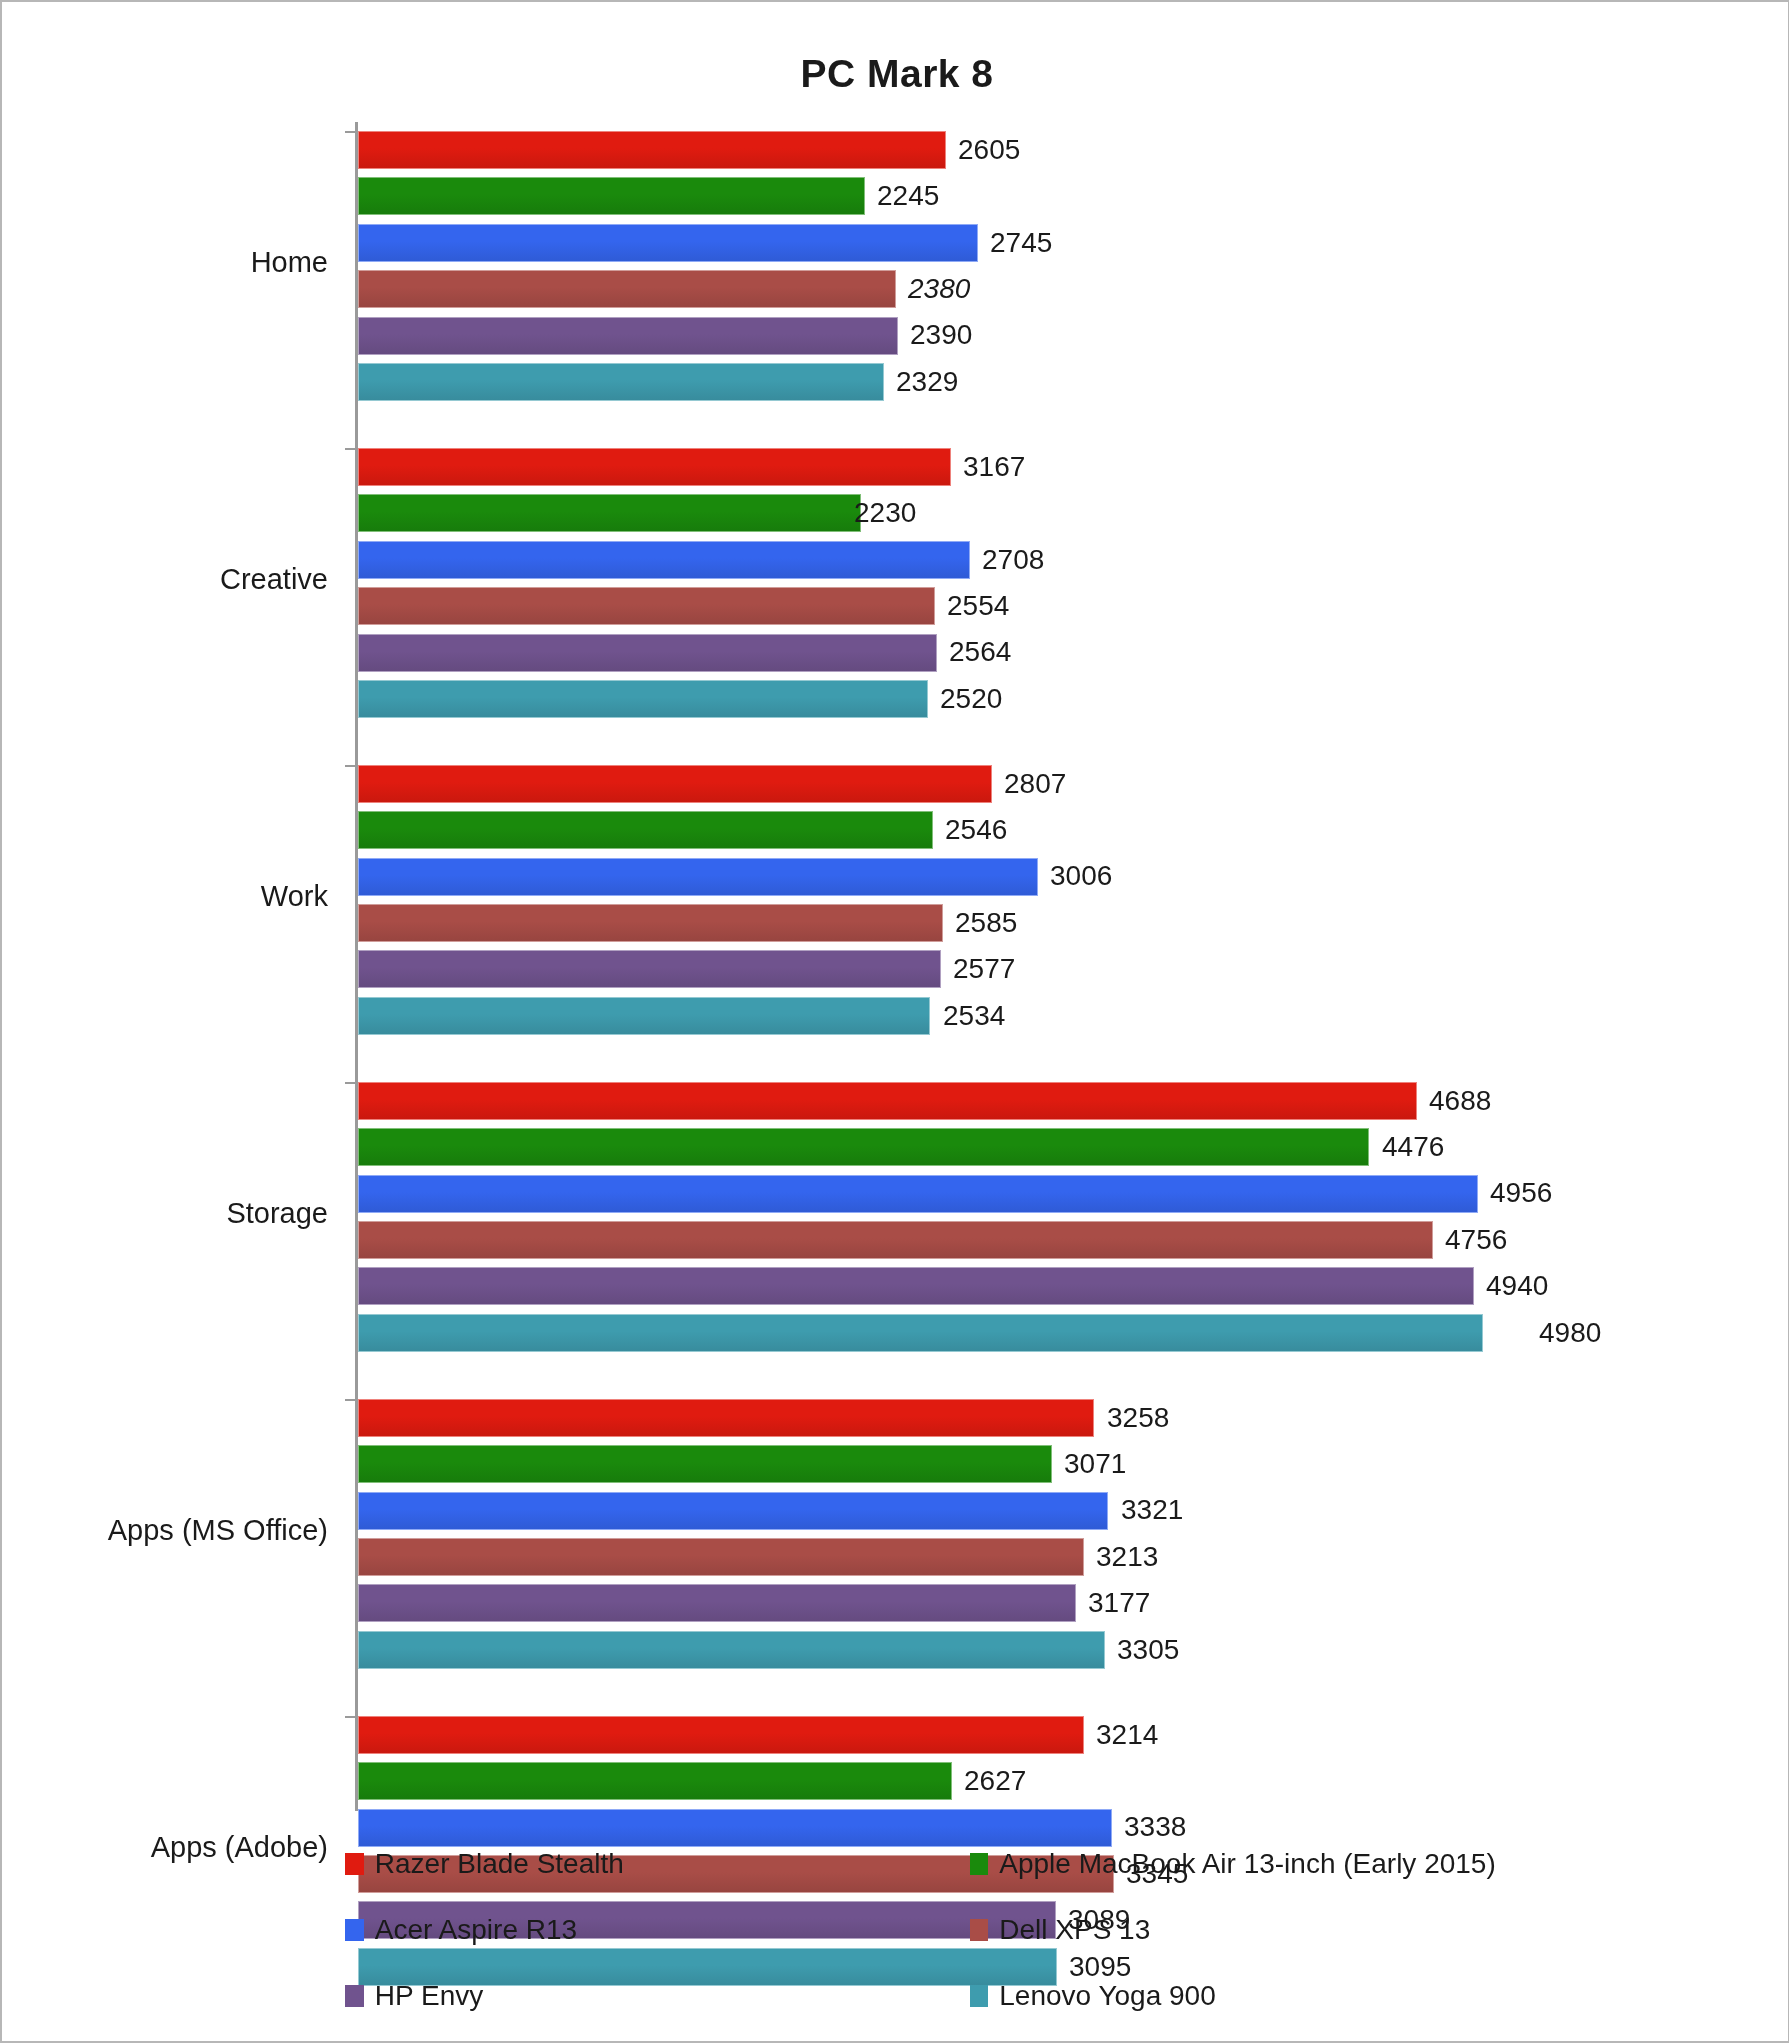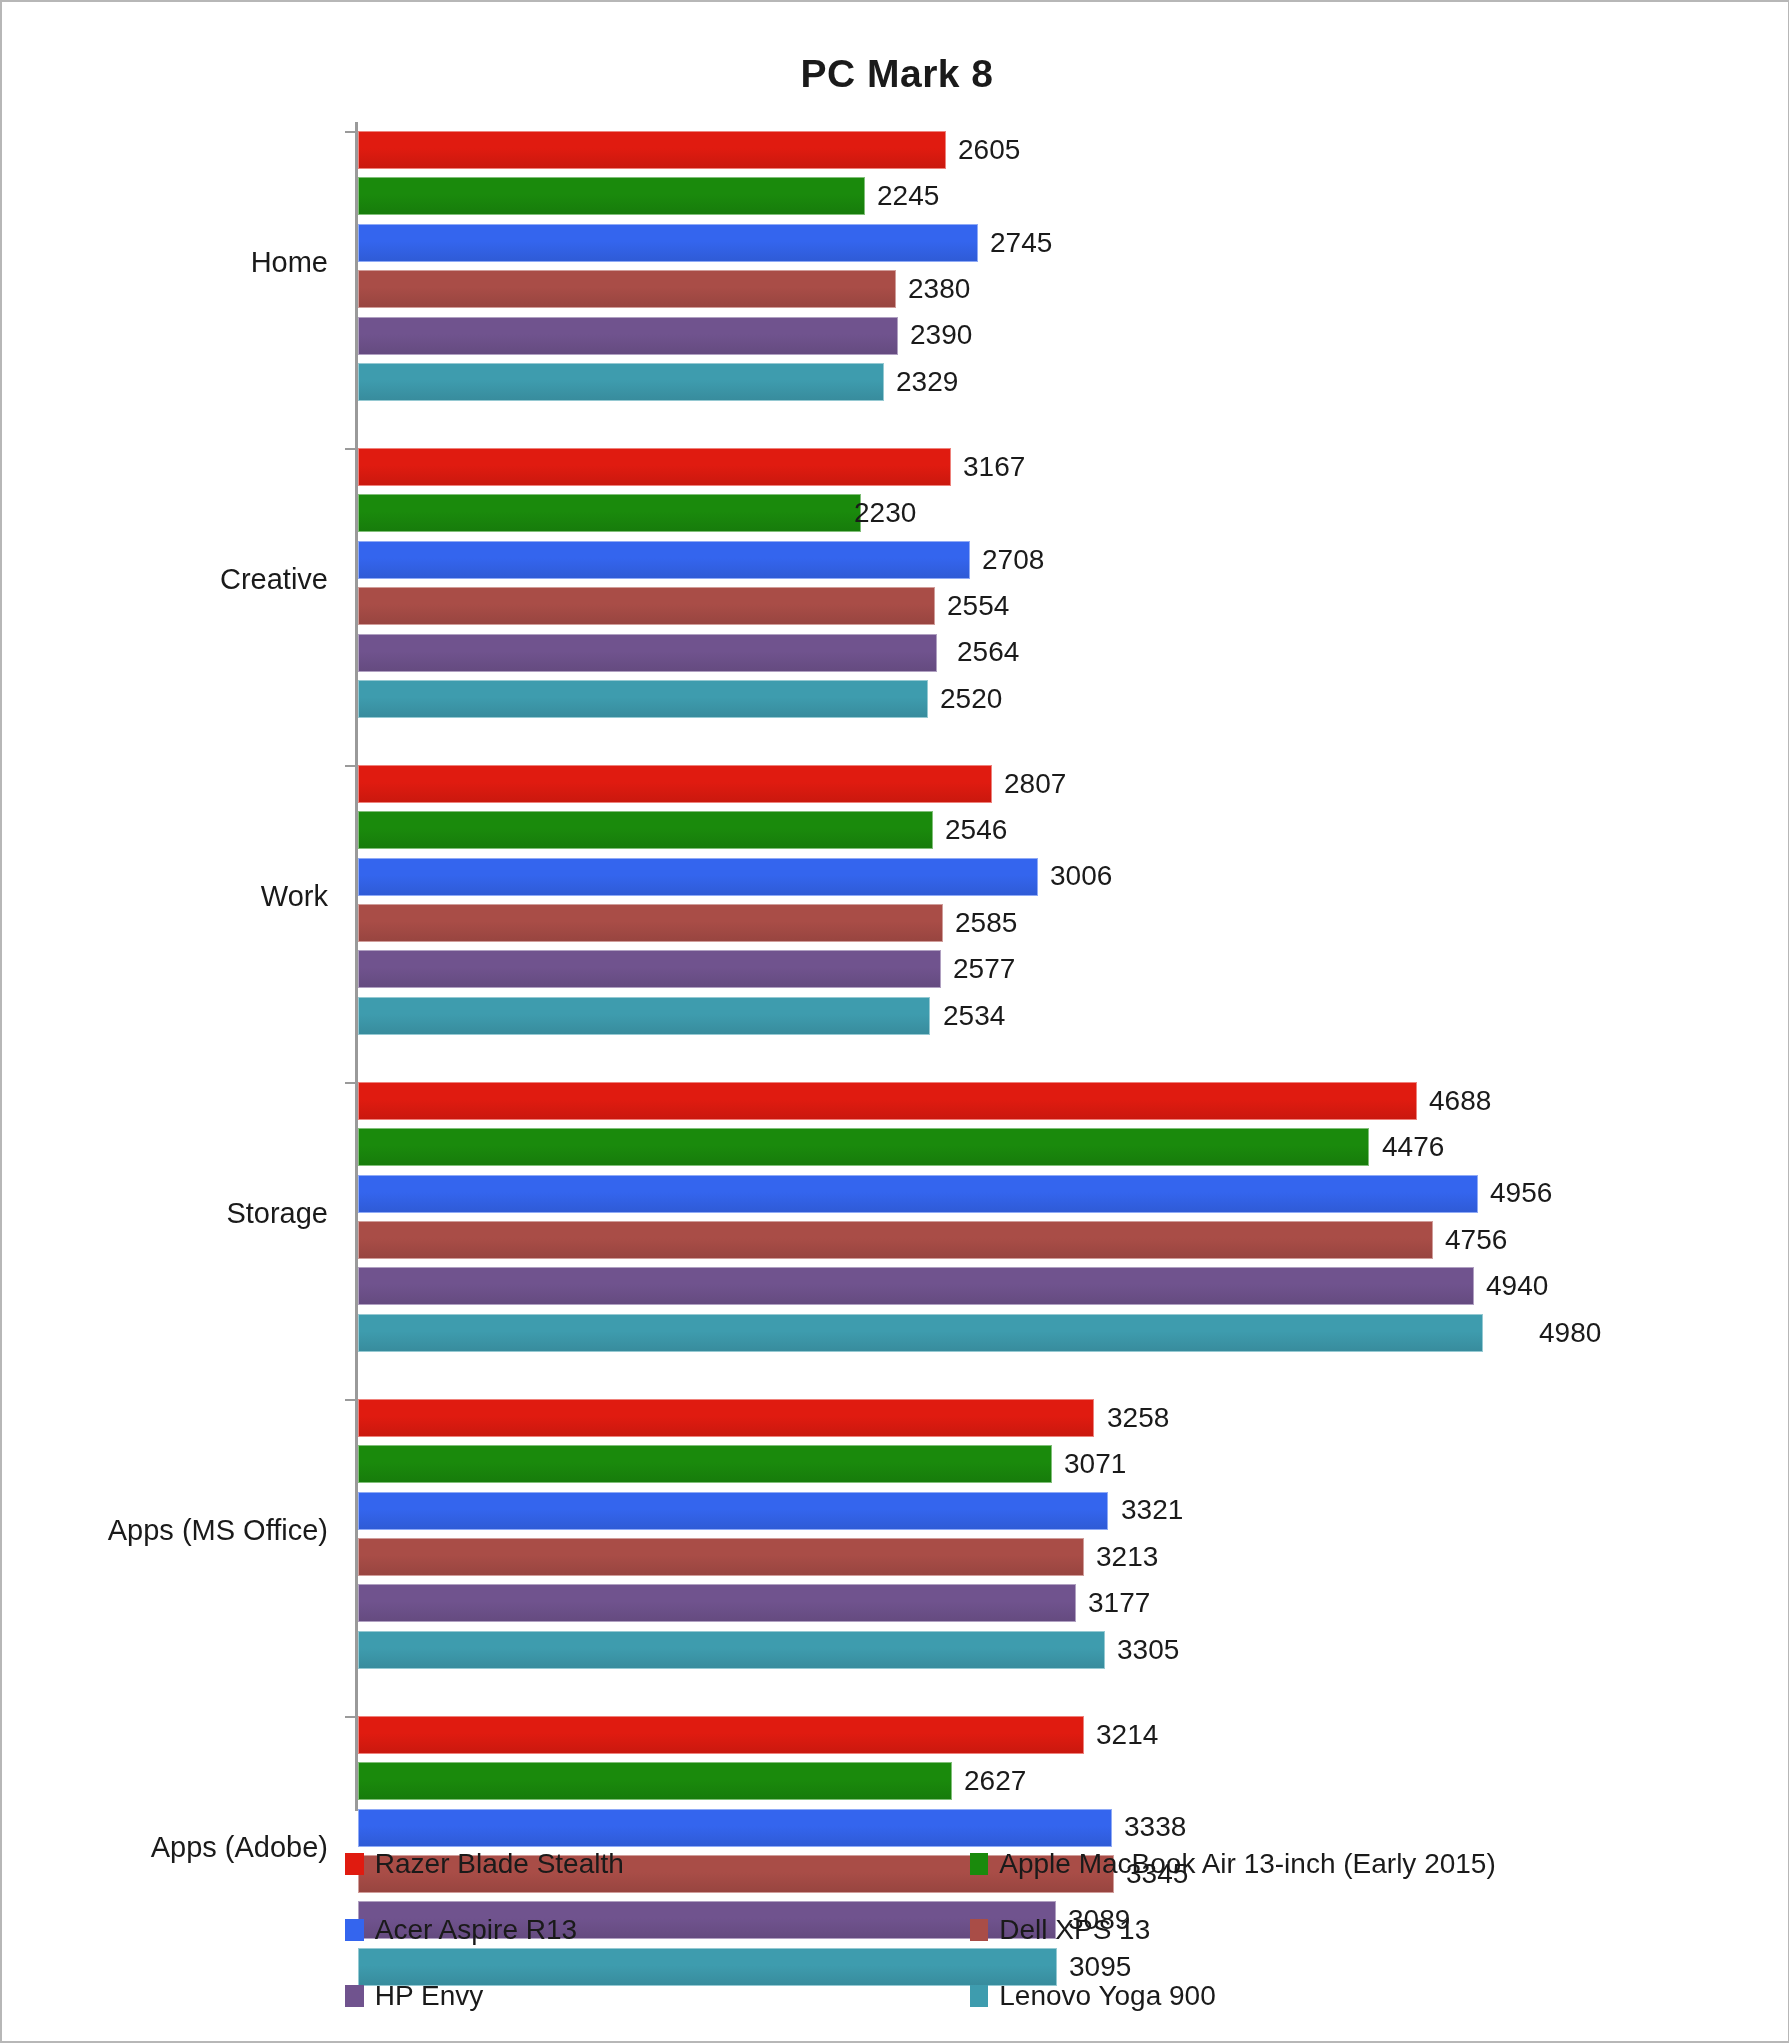--- a/index.html
+++ b/index.html
@@ -136,21 +136,21 @@
           <div class="bar-row">
             <div class="bar" style="width: 507px; background: linear-gradient(rgb(26, 138, 12) 0%, rgb(26, 138, 12) 45%, rgb(23, 124, 11) 100%); border: 0.9px solid rgb(129, 191, 121);"></div>
             <div class="bar-value" style="left: 519px;">2245</div>
           </div>
           <div class="bar-row">
             <div class="bar" style="width: 620px; background: linear-gradient(rgb(52, 101, 238) 0%, rgb(52, 101, 238) 45%, rgb(47, 91, 214) 100%); border: 0.9px solid rgb(143, 170, 246);"></div>
             <div class="bar-value" style="left: 632px;">2745</div>
           </div>
           <div class="bar-row">
             <div class="bar" style="width: 538px; background: linear-gradient(rgb(169, 77, 71) 0%, rgb(169, 77, 71) 45%, rgb(152, 69, 64) 100%); border: 0.9px solid rgb(208, 157, 154);"></div>
-            <div class="bar-value" style="left: 550px;">2380</div>
+            <div class="bar-value" style="left: 550px; font-style: italic;">2380</div>
           </div>
           <div class="bar-row">
             <div class="bar" style="width: 540px; background: linear-gradient(rgb(112, 83, 142) 0%, rgb(112, 83, 142) 45%, rgb(101, 75, 128) 100%); border: 0.9px solid rgb(176, 160, 193);"></div>
             <div class="bar-value" style="left: 552px;">2390</div>
           </div>
           <div class="bar-row" style="margin-bottom: 0px;">
             <div class="bar" style="width: 526px; background: linear-gradient(rgb(62, 156, 174) 0%, rgb(62, 156, 174) 45%, rgb(56, 140, 157) 100%); border: 0.9px solid rgb(149, 201, 210);"></div>
             <div class="bar-value" style="left: 538px;">2329</div>
           </div>
         </div>
@@ -168,21 +168,21 @@
           <div class="bar-row">
             <div class="bar" style="width: 612px; background: linear-gradient(rgb(52, 101, 238) 0%, rgb(52, 101, 238) 45%, rgb(47, 91, 214) 100%); border: 0.9px solid rgb(143, 170, 246);"></div>
             <div class="bar-value" style="left: 624px;">2708</div>
           </div>
           <div class="bar-row">
             <div class="bar" style="width: 577px; background: linear-gradient(rgb(169, 77, 71) 0%, rgb(169, 77, 71) 45%, rgb(152, 69, 64) 100%); border: 0.9px solid rgb(208, 157, 154);"></div>
             <div class="bar-value" style="left: 589px;">2554</div>
           </div>
           <div class="bar-row">
             <div class="bar" style="width: 579px; background: linear-gradient(rgb(112, 83, 142) 0%, rgb(112, 83, 142) 45%, rgb(101, 75, 128) 100%); border: 0.9px solid rgb(176, 160, 193);"></div>
-            <div class="bar-value" style="left: 591px; margin-left: 8px;">2564</div>
+            <div class="bar-value" style="left: 591px;">2564</div>
           </div>
           <div class="bar-row" style="margin-bottom: 0px;">
             <div class="bar" style="width: 570px; background: linear-gradient(rgb(62, 156, 174) 0%, rgb(62, 156, 174) 45%, rgb(56, 140, 157) 100%); border: 0.9px solid rgb(149, 201, 210);"></div>
             <div class="bar-value" style="left: 582px;">2520</div>
           </div>
         </div>
         <div class="group" style="margin-bottom: 47px;">
           <div class="group-tick"></div>
           <div class="cat-label" style="top: 115px;">Work</div>
           <div class="bar-row">

